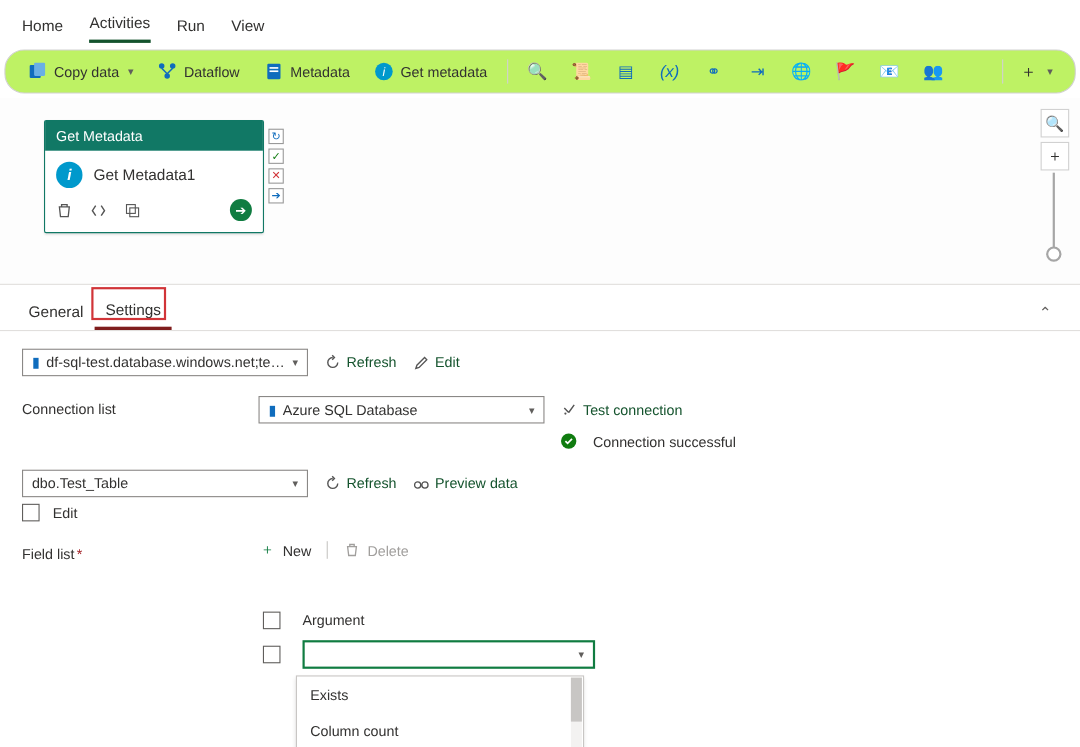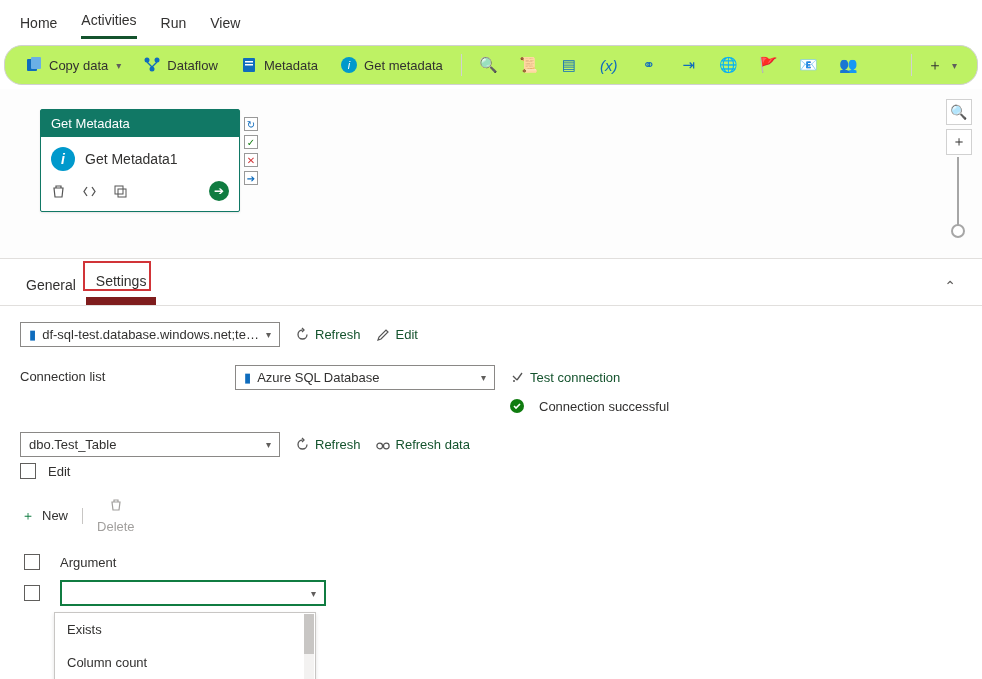--- a/index.html
+++ b/index.html
@@ -30,21 +30,21 @@
   .side-handles { position:absolute; left:244px; top:28px; display:flex; flex-direction:column; gap:4px; }
   .side-handles div { width:14px;height:14px; border:1px solid #999; background:#fff; font-size:10px; display:flex;align-items:center;justify-content:center;}
   .canvas-controls { position:absolute; right:10px; top:10px; display:flex; flex-direction:column; gap:4px; }
   .canvas-controls div { width:26px;height:26px;border:1px solid #d1d1d1; display:flex;align-items:center;justify-content:center; background:#fff; cursor:pointer; font-size:14px;}
   .vline { position:absolute; right:23px; top:68px; width:2px; height:70px; background:#a6a6a6;}
   .vcircle { position:absolute; right:17px; top:135px; width:14px;height:14px;border:2px solid #a6a6a6;border-radius:50%; background:#fff;}
 
   
   .lower-tabs { display:flex; align-items:center; padding: 8px 16px 0 16px; border-bottom:1px solid #e1dfdd; position:relative;}
   .lower-tab { padding: 6px 10px 8px 10px; cursor:pointer; font-size:14px; color:#323130;}
-  .lower-tab.active { color:#323130; border-bottom:8px solid #7f1d1d;}
+  .lower-tab.active { color:#323130; border-bottom:3px solid #7f1d1d;}
   .highlight-box { position:absolute; left:83px; top:2px; width:68px; height:30px; border:2px solid #e3008c; border:2px solid #c50f1f; }
   .highlight-box { border-color:#e3008c; }
   
   .highlight-box { border:2px solid #d13438; }
   .collapse { margin-left:auto; padding: 4px 10px; cursor:pointer; color:#605e5c; font-size:14px;}
 
   
   .form { padding: 16px 20px; }
   .row { display:flex; align-items:flex-start; margin-bottom: 18px; }
   .row-label { width: 215px; font-size:13px; padding-top:4px;}
@@ -56,21 +56,21 @@
   .db-ico { color:#0f6cbd; font-size:13px;}
   .link-btn { display:flex; align-items:center; gap:5px; cursor:pointer; font-size:13px; color:#14532d;}
   .ico16 { width:16px;height:16px; display:inline-flex;align-items:center;justify-content:center;}
   .success { color:#107c10; }
   .checkbox { width:16px;height:16px;border:1px solid #605e5c; display:inline-block; margin-right:6px; vertical-align:middle; cursor:pointer;}
   .toolbar-mini { display:flex; align-items:center; gap:14px; margin-bottom:8px;}
   .mini-btn { display:flex; align-items:center; gap:6px; cursor:pointer; font-size:13px;}
   .mini-sep { width:1px; height:16px; background:#c8c6c4;}
 
   .arg-table { width: 310px; }
-  .arg-header { display:flex; align-items:center; gap:14px; padding:6px 4px; font-size:13px;}
+  .arg-header { display:flex; align-items:flex-start; gap:14px; padding:6px 4px; font-size:13px;margin-top:28px;}
   .arg-row { display:flex; align-items:center; gap:14px; padding:4px 4px; }
   .arg-dd { flex:1; border:2px solid #107c41; height:26px; display:flex; align-items:center; padding:0 8px; background:#fff; position:relative;}
   .arg-dd .chev { margin-left:auto; font-size:10px; color:#605e5c;}
   .dropdown-panel { position:relative; margin-left:34px; margin-top:2px; width:262px; border:1px solid #c8c6c4; background:#fff; box-shadow:0 2px 4px rgba(0,0,0,0.12);}
   .dropdown-panel .opt { padding:9px 12px; font-size:13px; cursor:pointer;}
   .scroll-track { position:absolute; right:1px; top:1px; bottom:26px; width:10px; background:#f3f2f1;}
   .scroll-thumb { position:absolute; right:1px; top:1px; width:10px; height:40px; background:#c8c6c4;}
 
   svg { display:block; }
 </style>
@@ -297,39 +297,42 @@
           <span>Refresh</span>
         </div>
         <div class="link-btn">
           <span class="ico16">
               <svg width="17" height="12" viewBox="0 0 17 12">
                 <circle cx="5" cy="7" r="3" stroke="#555" fill="none" stroke-width="1.3"></circle>
                 <circle cx="12" cy="7" r="3" stroke="#555" fill="none" stroke-width="1.3"></circle>
                 <path d="M8 7h1" stroke="#555" stroke-width="1.3"></path>
               </svg>
             </span>
-          <span>Refresh data</span>
+          <span>Preview data</span>
         </div>
       </div>
       <div class="ctrl-line">
         <span class="checkbox"></span>
         <span style="margin-left:-8px;">Edit</span>
       </div>
     </div>
   </div>
 
   <div class="row">
+    <div class="row-label">
+      <span>Field list</span><span class="req">*</span>
+    </div>
     <div class="controls">
       <div class="toolbar-mini">
         <div class="mini-btn">
           <span class="ico16" style="color:#107c41;">＋</span>
           <span>New</span>
         </div>
         <div class="mini-sep"></div>
-        <div class="mini-btn" style="color:#a19f9d;flex-direction:column;">
+        <div class="mini-btn" style="color:#a19f9d;">
           <span class="ico16">
               <svg width="14" height="14" viewBox="0 0 14 14">
                 <path d="M3 4h8l-1 8H4z M5 4V2h4v2" stroke="#a19f9d" stroke-width="1.2" fill="none"></path>
               </svg>
             </span>
           <span>Delete</span>
         </div>
       </div>
       <div class="arg-table">
         <div class="arg-header">

